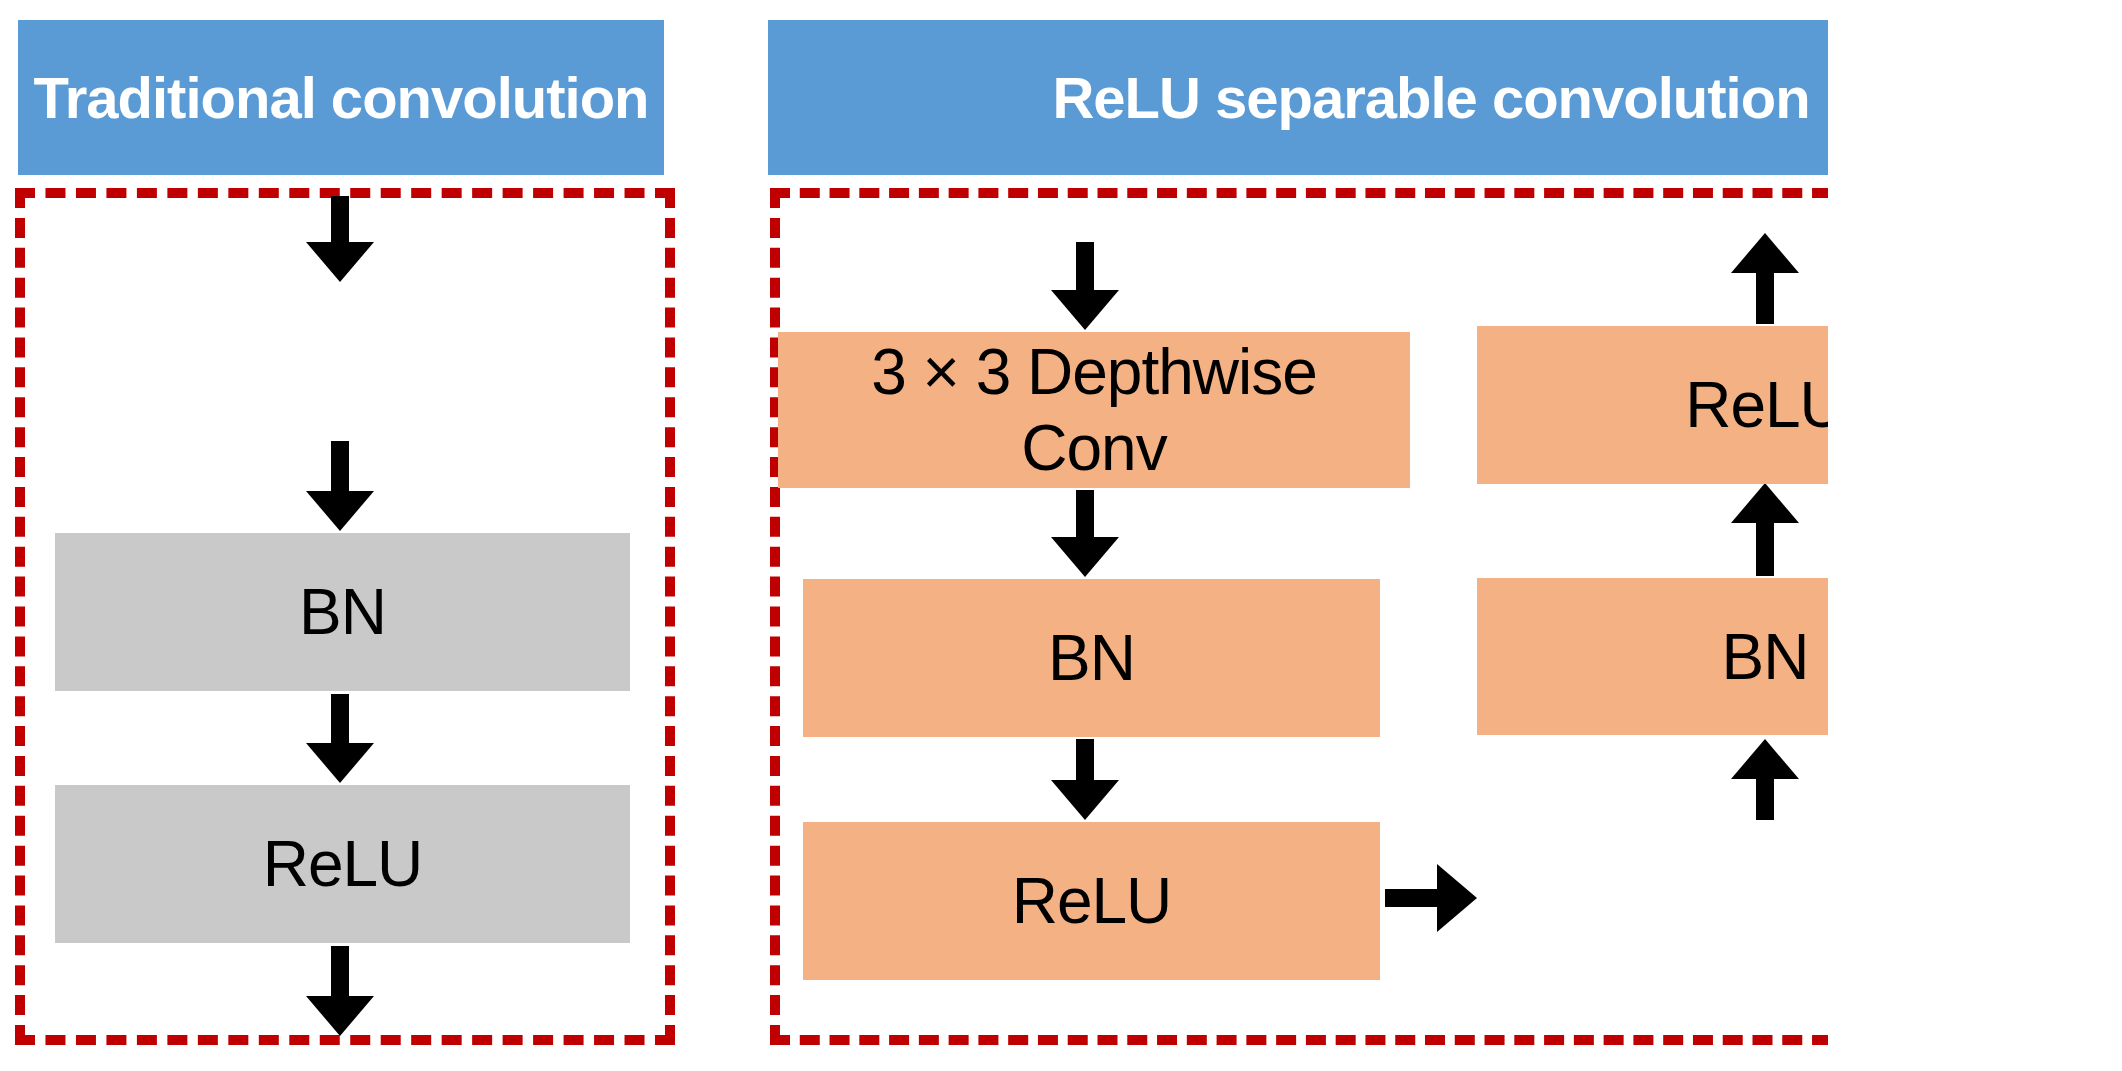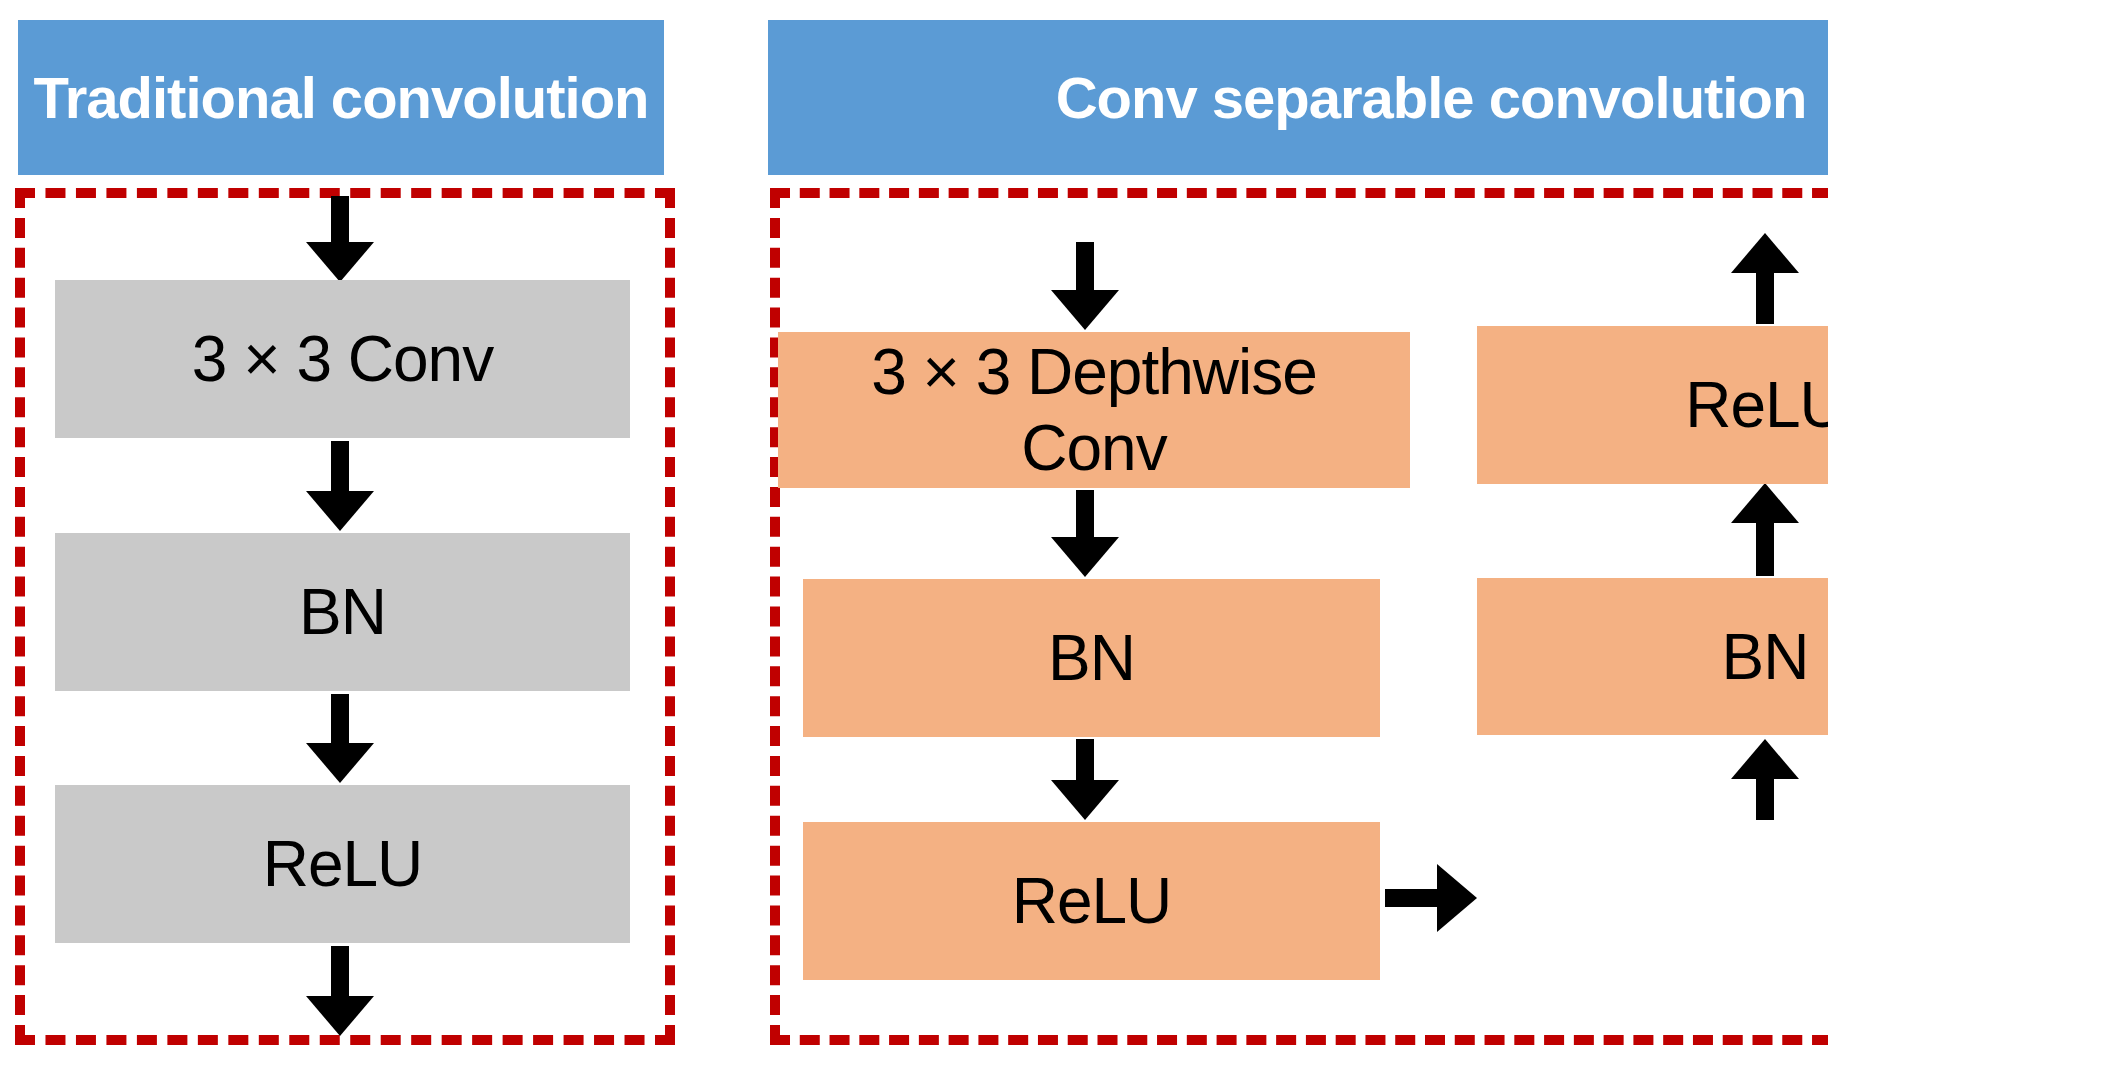--- a/index.html
+++ b/index.html
@@ -49,42 +49,41 @@
 
   <div class="hdr" style="left:18px; top:20px; width:646px; height:155px;">Traditional convolution</div>
 
   <div class="frame" style="left:15px; top:188px; width:660px; height:857px;"></div>
 
   <div class="arrow-v" style="left:306px; top:196px; height:86px;">
     <div class="shaft"></div>
       <div class="head-down"></div>
   </div>
 
-  <div class="box gray" style="left:55px; top:280px; width:575px; height:158px;">3 × 3 Conv</div>
 
   <div class="arrow-v" style="left:306px; top:441px; height:90px;">
     <div class="shaft"></div>
       <div class="head-down"></div>
   </div>
 
   <div class="box gray" style="left:55px; top:533px; width:575px; height:158px;">BN</div>
 
   <div class="arrow-v" style="left:306px; top:694px; height:89px;">
     <div class="shaft"></div>
       <div class="head-down"></div>
   </div>
 
   <div class="box gray" style="left:55px; top:785px; width:575px; height:158px;">ReLU</div>
 
   <div class="arrow-v" style="left:306px; top:946px; height:90px;">
     <div class="shaft"></div>
       <div class="head-down"></div>
   </div>
 
-  <div class="hdr" style="left:768px; top:20px; width:1326px; height:155px;">Conv separable convolution</div>
+  <div class="hdr" style="left:768px; top:20px; width:1326px; height:155px;">ReLU separable convolution</div>
 
   <div class="frame" style="left:770px; top:188px; width:1330px; height:857px;"></div>
 
   <div class="arrow-v" style="left:1051px; top:242px; height:88px;">
     <div class="shaft"></div>
       <div class="head-down"></div>
   </div>
 
   <div class="box orange" style="left:778px; top:332px; width:632px; height:156px; padding:0 32px;">3 × 3 Depthwise Conv</div>
 

